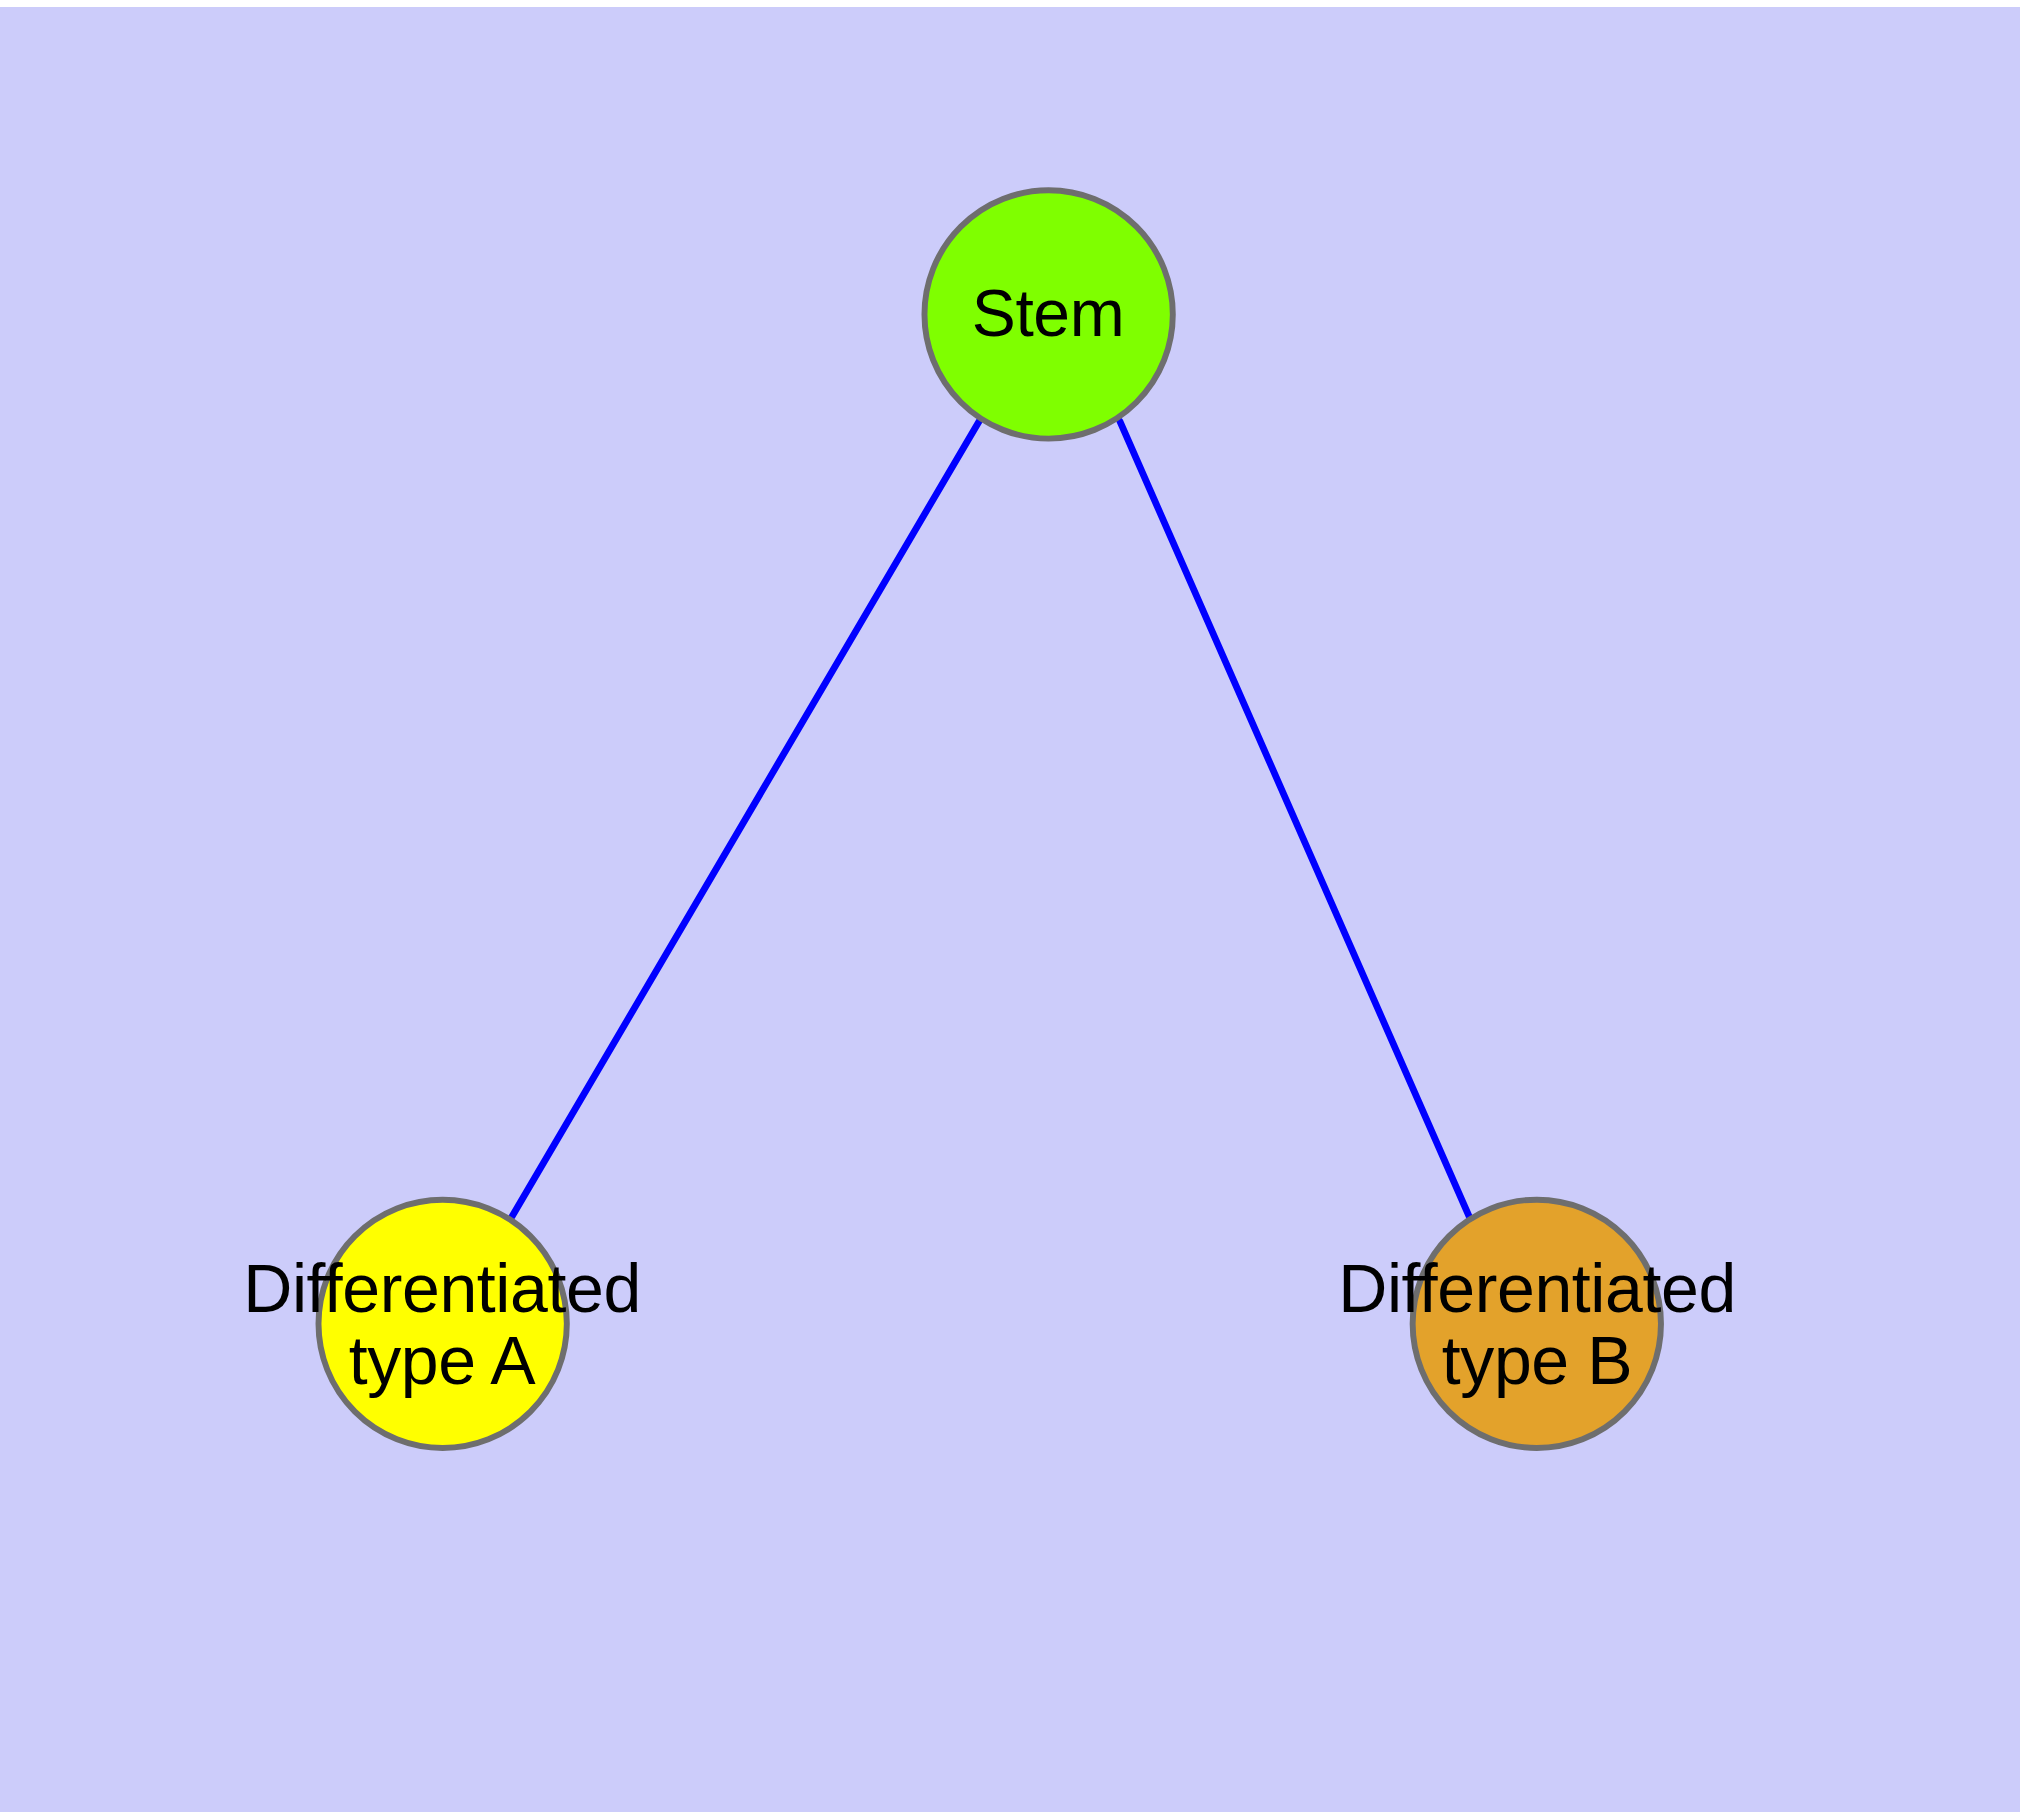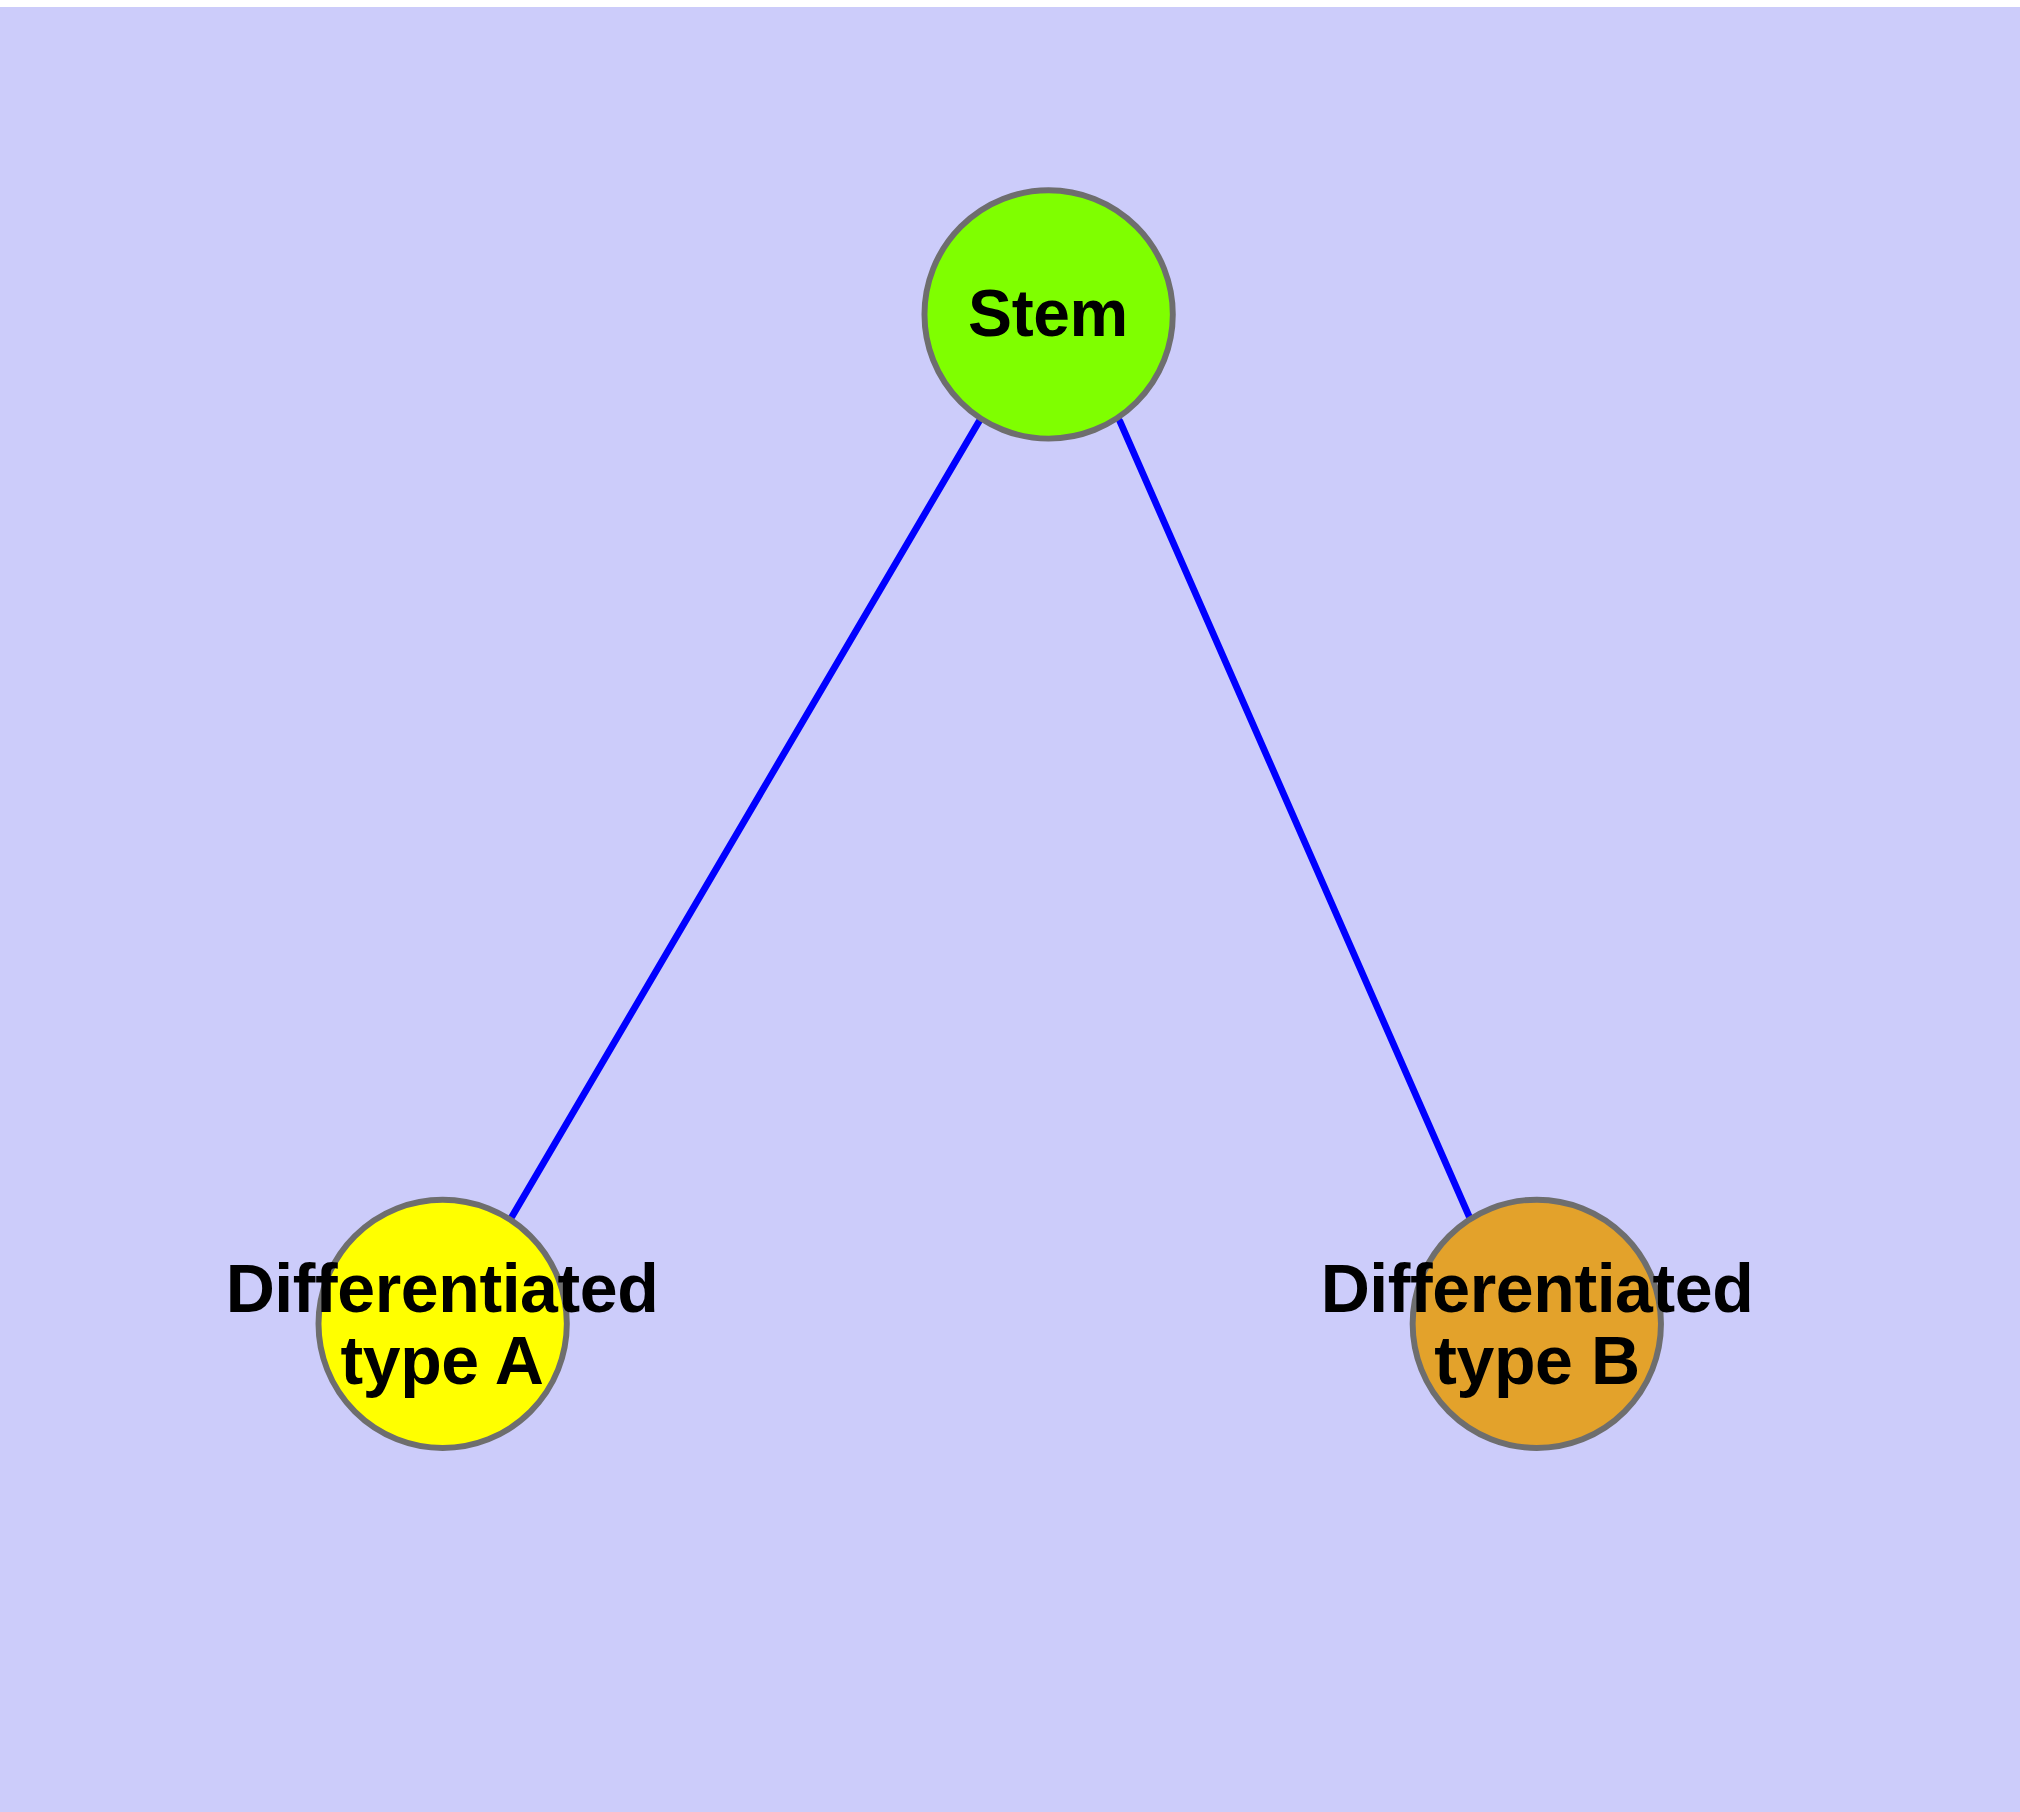--- a/index.html
+++ b/index.html
@@ -27,21 +27,21 @@
   #graph-svg {
     position: absolute;
     left: 0;
     top: 0;
     width: 2021px;
     height: 1812px;
   }
   .node-label {
     position: absolute;
     text-align: center;
-    font-weight: bold;
+    font-weight: normal;
     color: #000000;
     line-height: 1.06;
     white-space: pre;
     letter-spacing: -0.4px;
     pointer-events: none;
     transform: translate(-50%, -50%);
   }
   .label-stem   { font-size: 66px; }
   .label-typea  { font-size: 68px; }
   .label-typeb  { font-size: 68px; }

